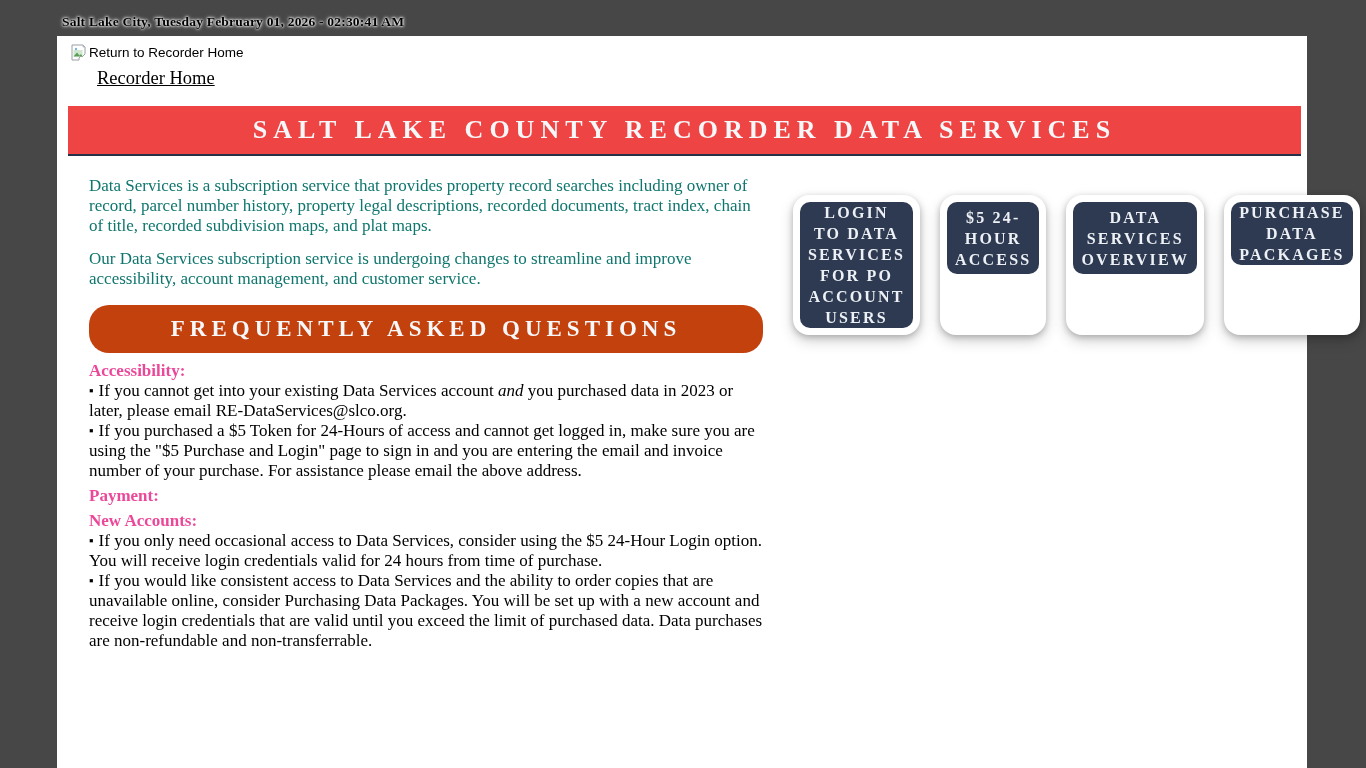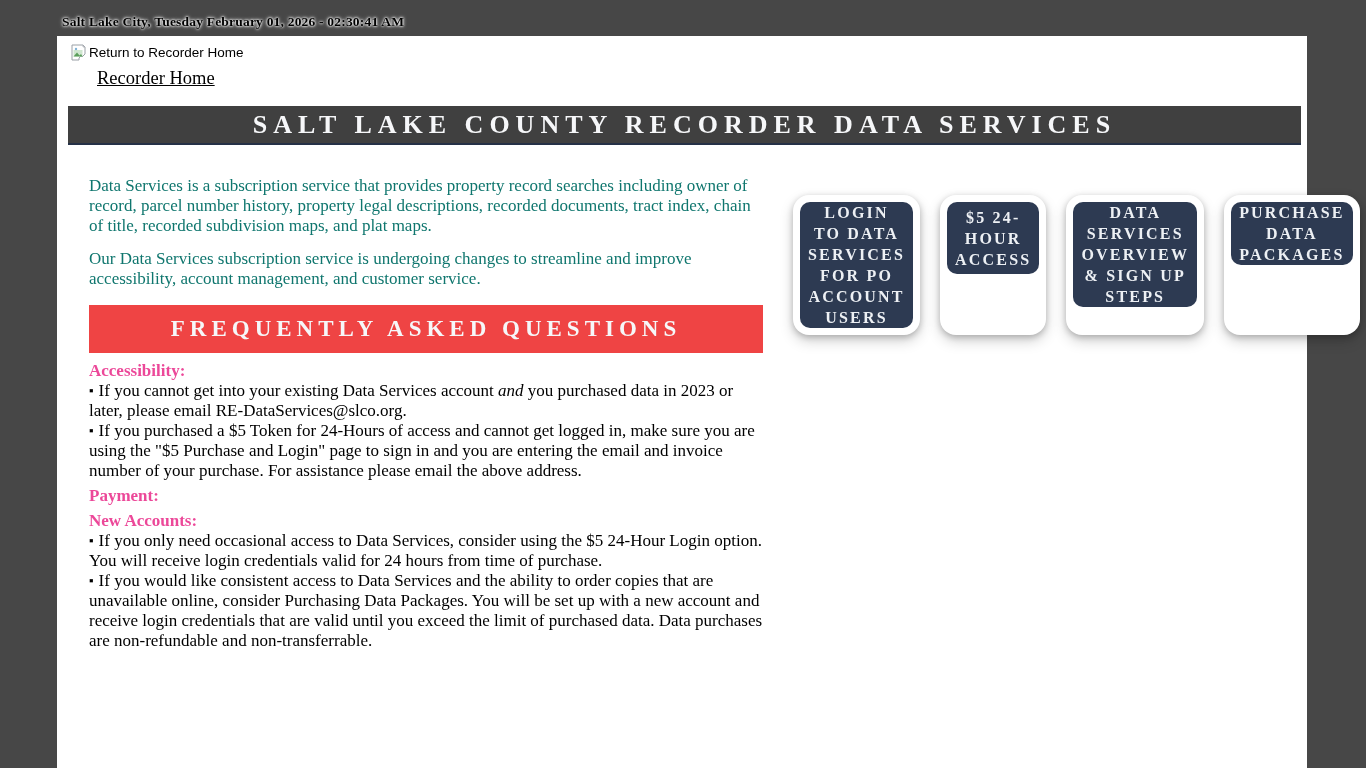--- a/index.html
+++ b/index.html
@@ -38,44 +38,44 @@
 
   .home-link {
     position: absolute; left: 40px; top: 32px;
     font-size: 18.5px; color: #000;
     text-decoration: underline; cursor: pointer;
     display: inline-block;
   }
 
   .title-banner {
     position: absolute; left: 11px; top: 70px;
-    width: 1233px; height: 39px;
-    background: #404040;
+    width: 1233px; height: 50px;
+    background: #ef4444;
     color: #f6f7f9;
     display: flex; align-items: center; justify-content: center;
     font-size: 26px; font-weight: 600; letter-spacing: 6px;
     border-bottom: 2px solid #253147;
     box-sizing: border-box;
   }
 
   .content { position: absolute; left: 0; top: 132px; width: 1250px; }
 
   .left-col { position: absolute; left: 32px; top: 8px; width: 676px; }
   .left-col p {
     margin: 0 0 13px 0;
     font-size: 17px; line-height: 20px; color: #0f766e;
   }
 
   .faq-banner {
     margin: 16px 0 7px 0;
     width: 674px; height: 48px;
-    background: #ef4444;
+    background: #c2410c;
     color: #f6f7f9;
     display: flex; align-items: center; justify-content: center;
-    font-size: 23px; font-weight: 600; letter-spacing: 5px;
+    font-size: 23px; font-weight: 600; letter-spacing: 5px; border-radius: 20px;
   }
 
   .faq-header {
     font-size: 17px; font-weight: bold; color: #ec4899;
     margin-top: 4px; line-height: 21px;
   }
   .faq-bullet {
     font-size: 17px; line-height: 20px; color: #000;
   }
   .faq-bullet .marker { margin-right: 5px; font-size: 13px; vertical-align: 1px; }
@@ -161,21 +161,20 @@
 
         <div class="btn-case">
           <a class="btn tall">
             <span>$5 24-HOUR ACCESS</span>
           </a>
         </div>
 
         <div class="btn-case">
           <a class="btn tall">
             <span>DATA SERVICES OVERVIEW</span>
-            <span>&amp; SIGN UP STEPS</span>
           </a>
         </div>
 
         <div class="btn-case">
           <a class="btn">
             <span>PURCHASE DATA PACKAGES</span>
           </a>
         </div>
 
         <div class="btn-case">

